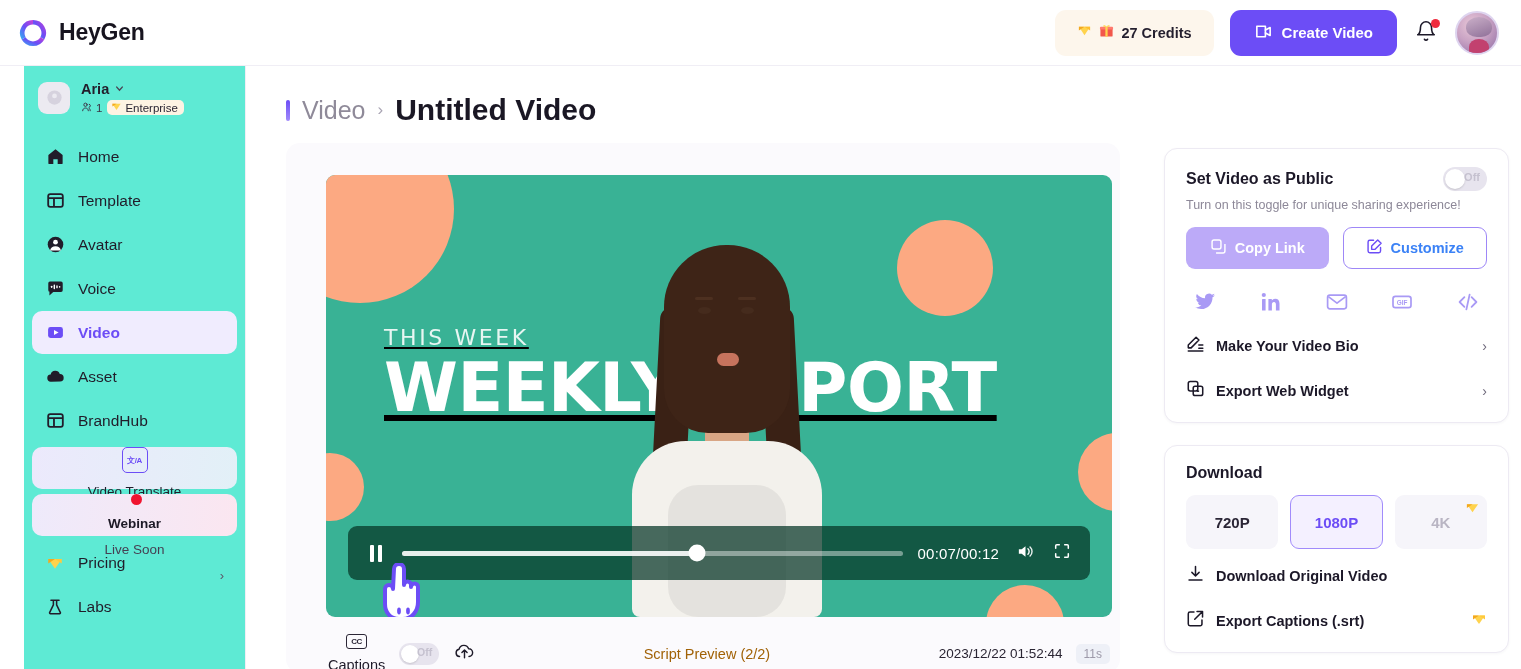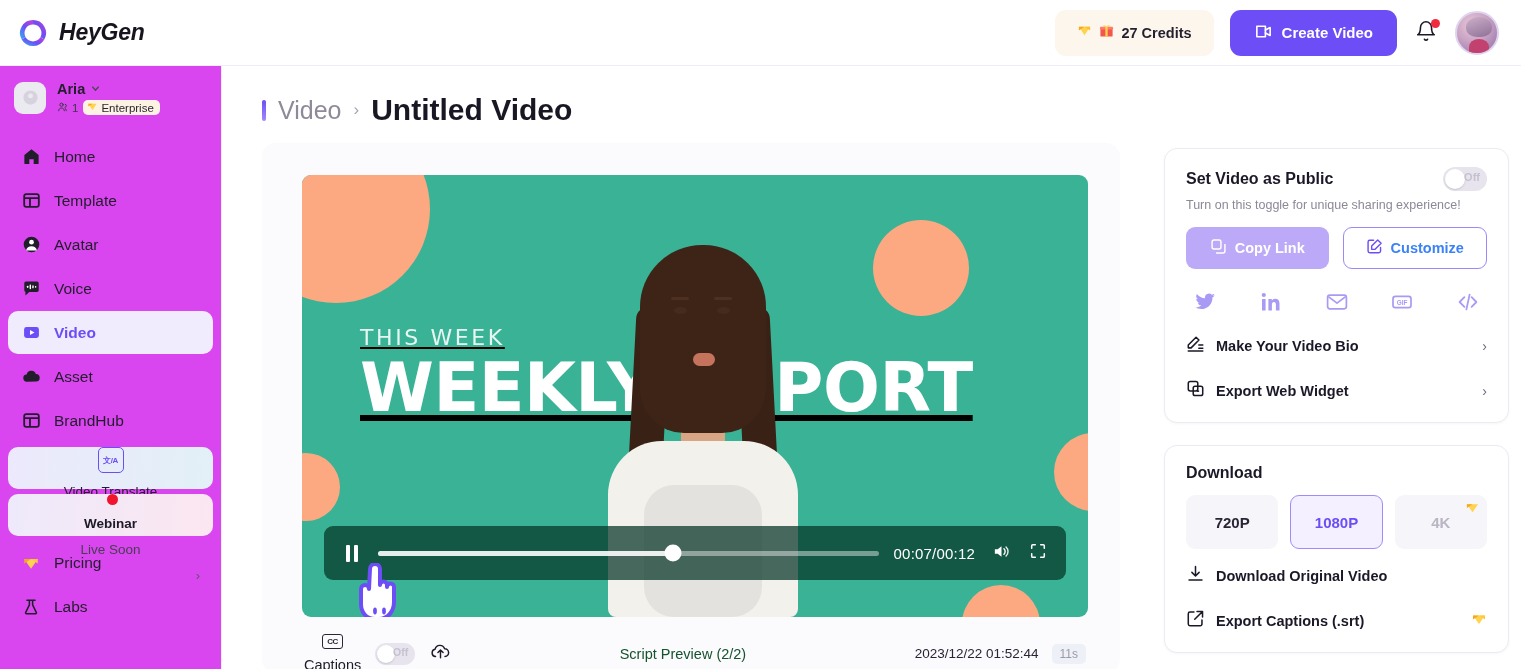--- a/index.html
+++ b/index.html
@@ -12,21 +12,21 @@
   .app { position: relative; width: 1521px; height: 669px; display: flex; flex-direction: column; background:#fff; }
 
   
   .topbar {
     height: 66px; flex: 0 0 66px;
     display: flex; align-items: center;
     border-bottom: 1px solid #f0eef5;
     background: #fff;
     padding: 0 22px 0 14px;
   }
-  .brand { display: flex; align-items: center; gap: 11px; padding-left: 4px; font-style: italic; }
+  .brand { display: flex; align-items: center; gap: 11px; padding-left: 4px; }
   .brand-mark { width: 30px; height: 30px; position: relative; }
   .brand-name { font-size: 23px; font-weight: 700; color: #17141f; letter-spacing: -0.2px; }
   .topbar-right { margin-left: auto; display: flex; align-items: center; gap: 16px; }
 
   .credits {
     display: flex; align-items: center; gap: 7px;
     background: #fdf6ec; border-radius: 11px;
     height: 46px; padding: 0 22px;
   }
   .credits-text { font-size: 14.5px; font-weight: 700; color: #241f2e; }
@@ -54,23 +54,24 @@
     background:#c2416f;
   }
 
   
   .body { flex: 1; display: flex; min-height: 0; }
 
   
   .sidebar {
     width: 222px; flex: 0 0 222px;
     border-right: 1px solid #f0eef5;
-    background: #d946ef;
+    background: #5eead4;
     padding: 10px 8px 0 8px;
     overflow: hidden;
+    margin-left: 24px;
   }
   .workspace { display: flex; align-items: center; gap: 11px; padding: 4px 4px 4px 6px; cursor: pointer; }
   .ws-logo {
     width: 32px; height: 32px; border-radius: 9px;
     background: #eceaf1; display: flex; align-items: center; justify-content: center;
   }
   .ws-meta { display: flex; flex-direction: column; gap: 2px; }
   .ws-name-row { display: flex; align-items: center; gap: 5px; }
   .ws-name { font-size: 14.5px; font-weight: 700; color: #221e2b; }
   .ws-sub { display: flex; align-items: center; gap: 5px; font-size: 11.5px; color: #4d4757; }
@@ -201,21 +202,21 @@
   .toggle {
     width: 44px; height: 24px; border-radius: 13px; background: #e7e4ee;
     position: relative; cursor: pointer; flex: 0 0 44px;
   }
   .toggle .knob { position: absolute; left: 2px; top: 2px; width: 20px; height: 20px; border-radius: 50%; background: #fff; box-shadow: 0 1px 2px rgba(0,0,0,.14); }
   .toggle .tlabel { position: absolute; right: 7px; top: 4px; font-size: 11px; color: #c5c1cf; font-weight: 600; }
   .toggle.small { width: 40px; height: 22px; flex:0 0 40px; }
   .toggle.small .knob { width: 18px; height: 18px; }
   .toggle.small .tlabel { top: 3px; font-size: 10.5px; }
   .upload-ico { width: 22px; height: 22px; cursor: pointer; display:flex; align-items:center; justify-content:center; }
-  .script-preview { margin-left: auto; font-size: 14.5px; color: #14532d; font-weight: 500; }
+  .script-preview { margin-left: auto; font-size: 14.5px; color: #a16207; font-weight: 500; }
   .meta-right { margin-left: auto; display: flex; align-items: center; gap: 13px; }
   .timestamp { font-size: 13.5px; color: #2a2533; font-weight: 500; }
   .dur-badge { background: #eef0f7; color: #9d99a9; border-radius: 5px; padding: 3px 8px; font-size: 12px; font-weight: 500; }
 
   
   .right { width: 345px; flex: 0 0 345px; padding-top: 5px; display: flex; flex-direction: column; gap: 22px; }
   .panel {
     background: #fff; border: 1px solid #edeaf3; border-radius: 13px;
     padding: 18px 21px 20px 21px;
     box-shadow: 0 1px 3px rgba(28,20,60,.04);

